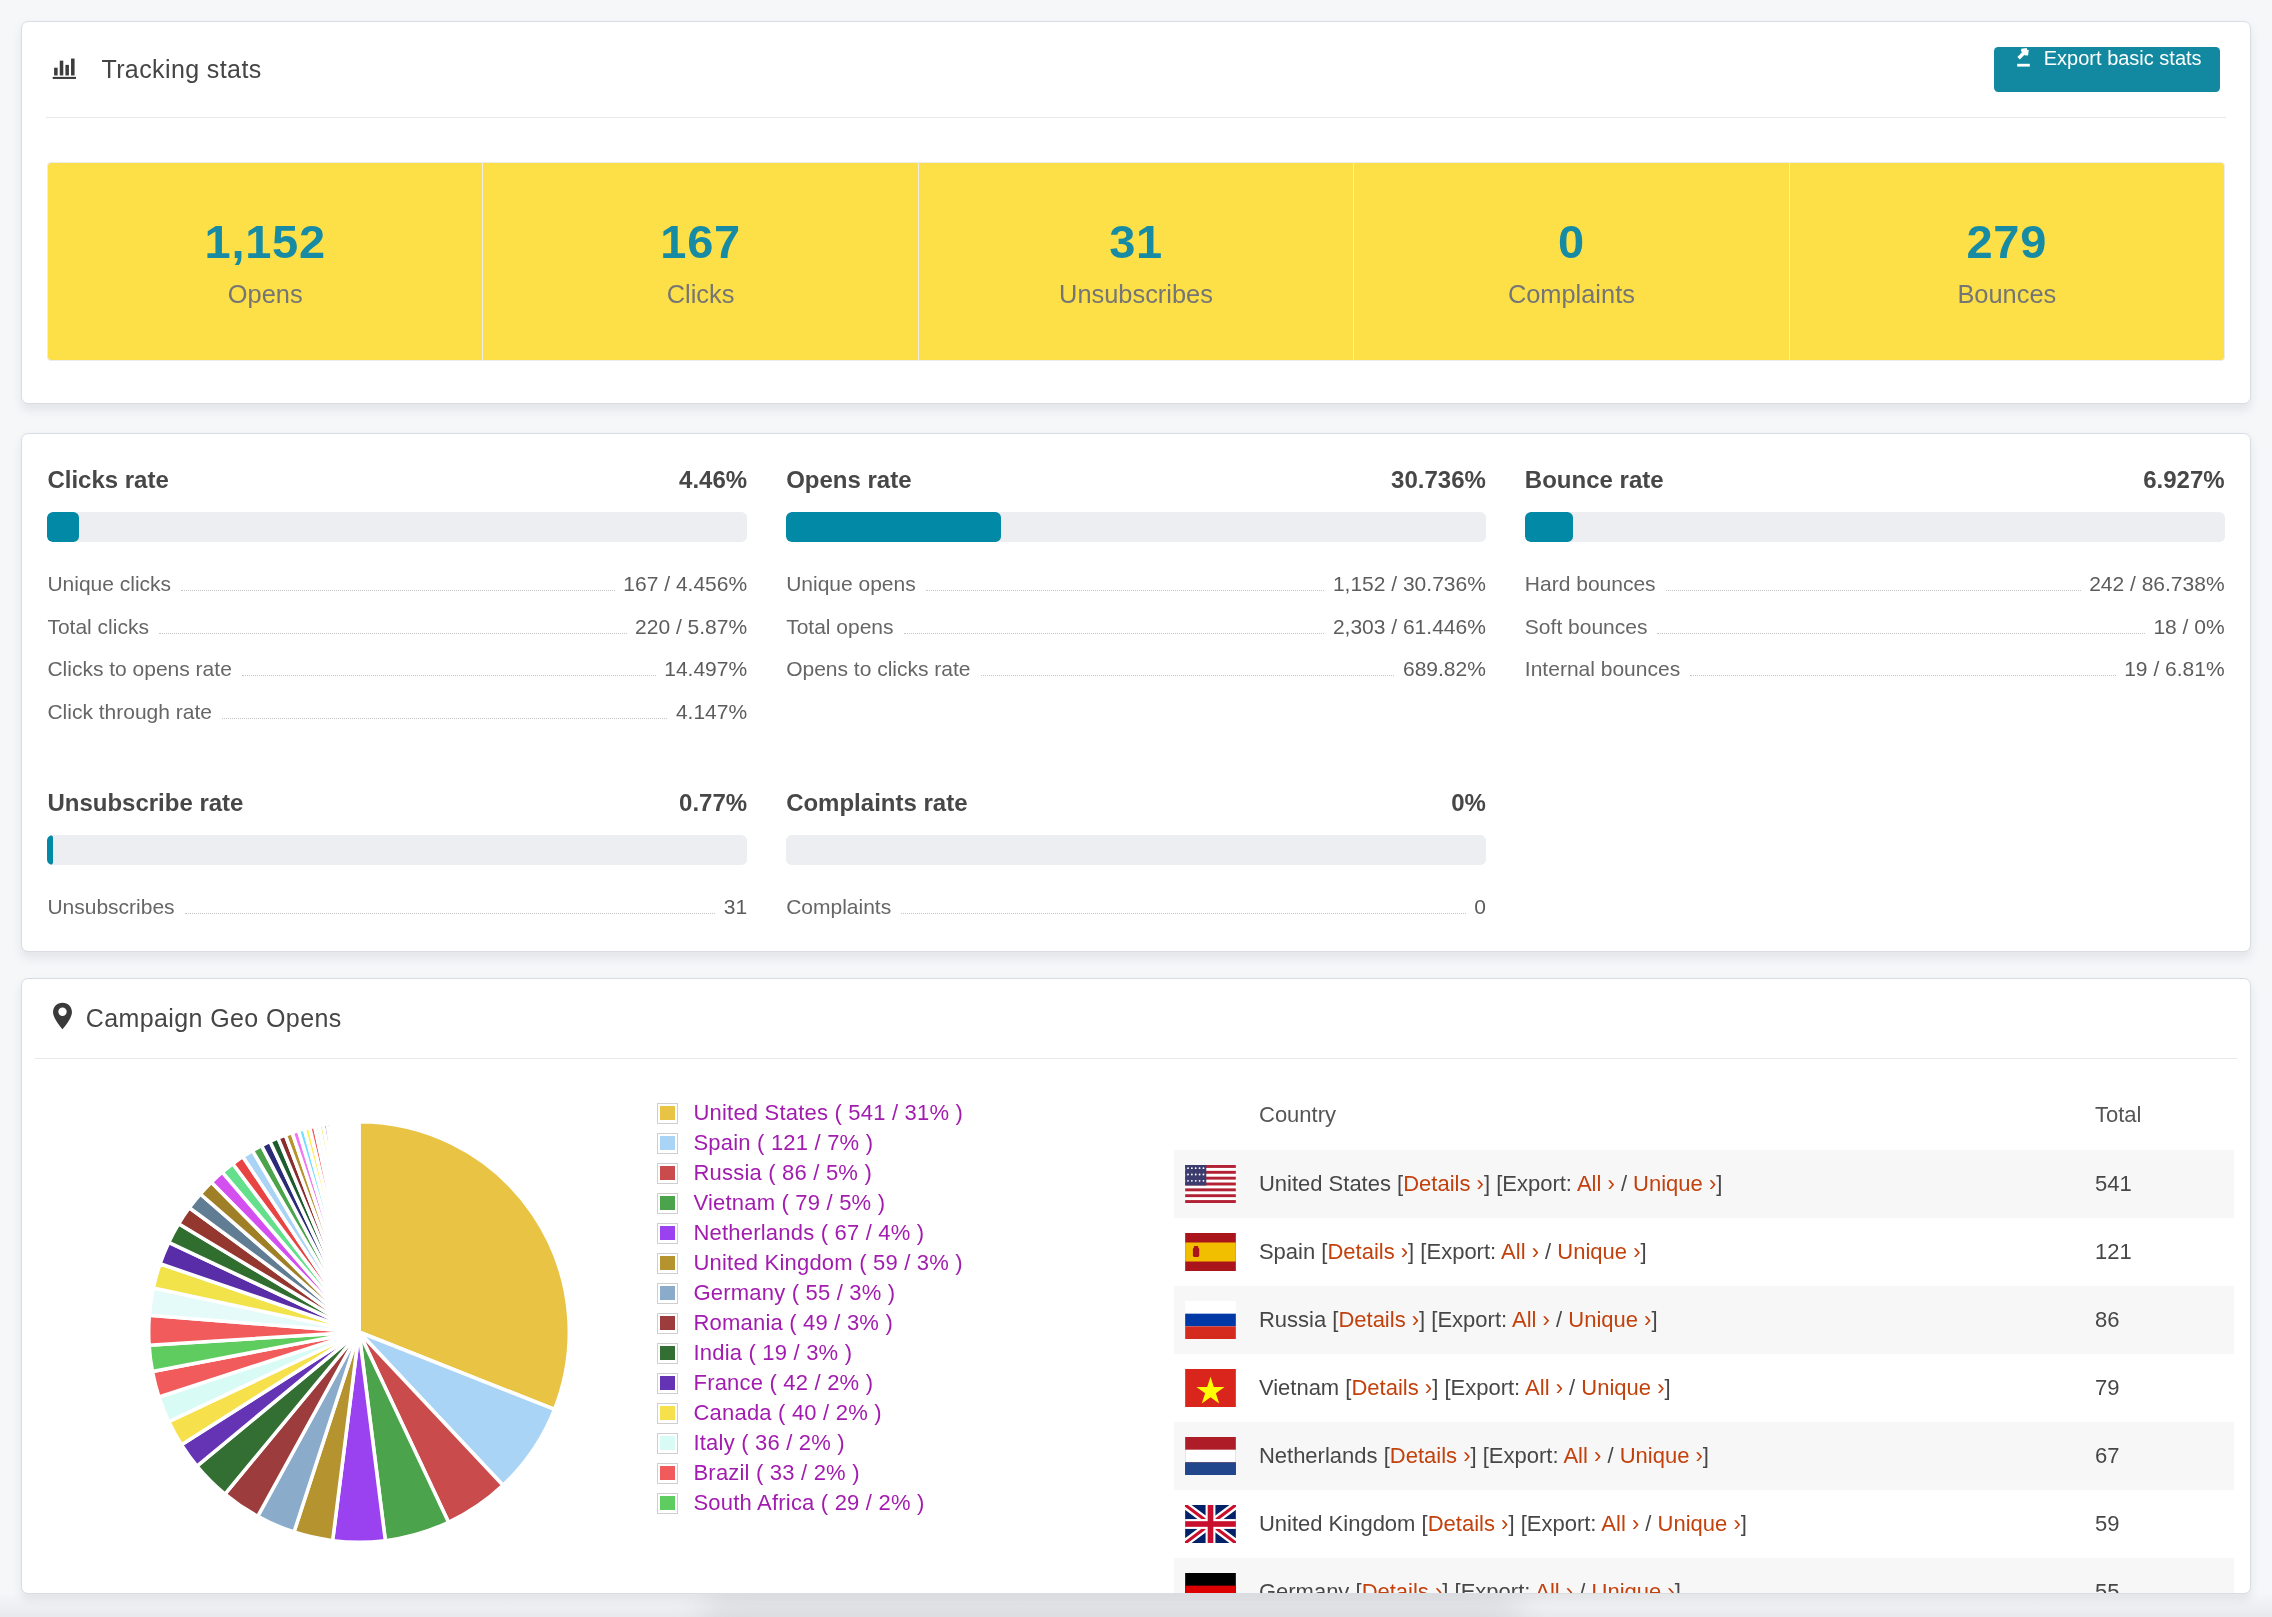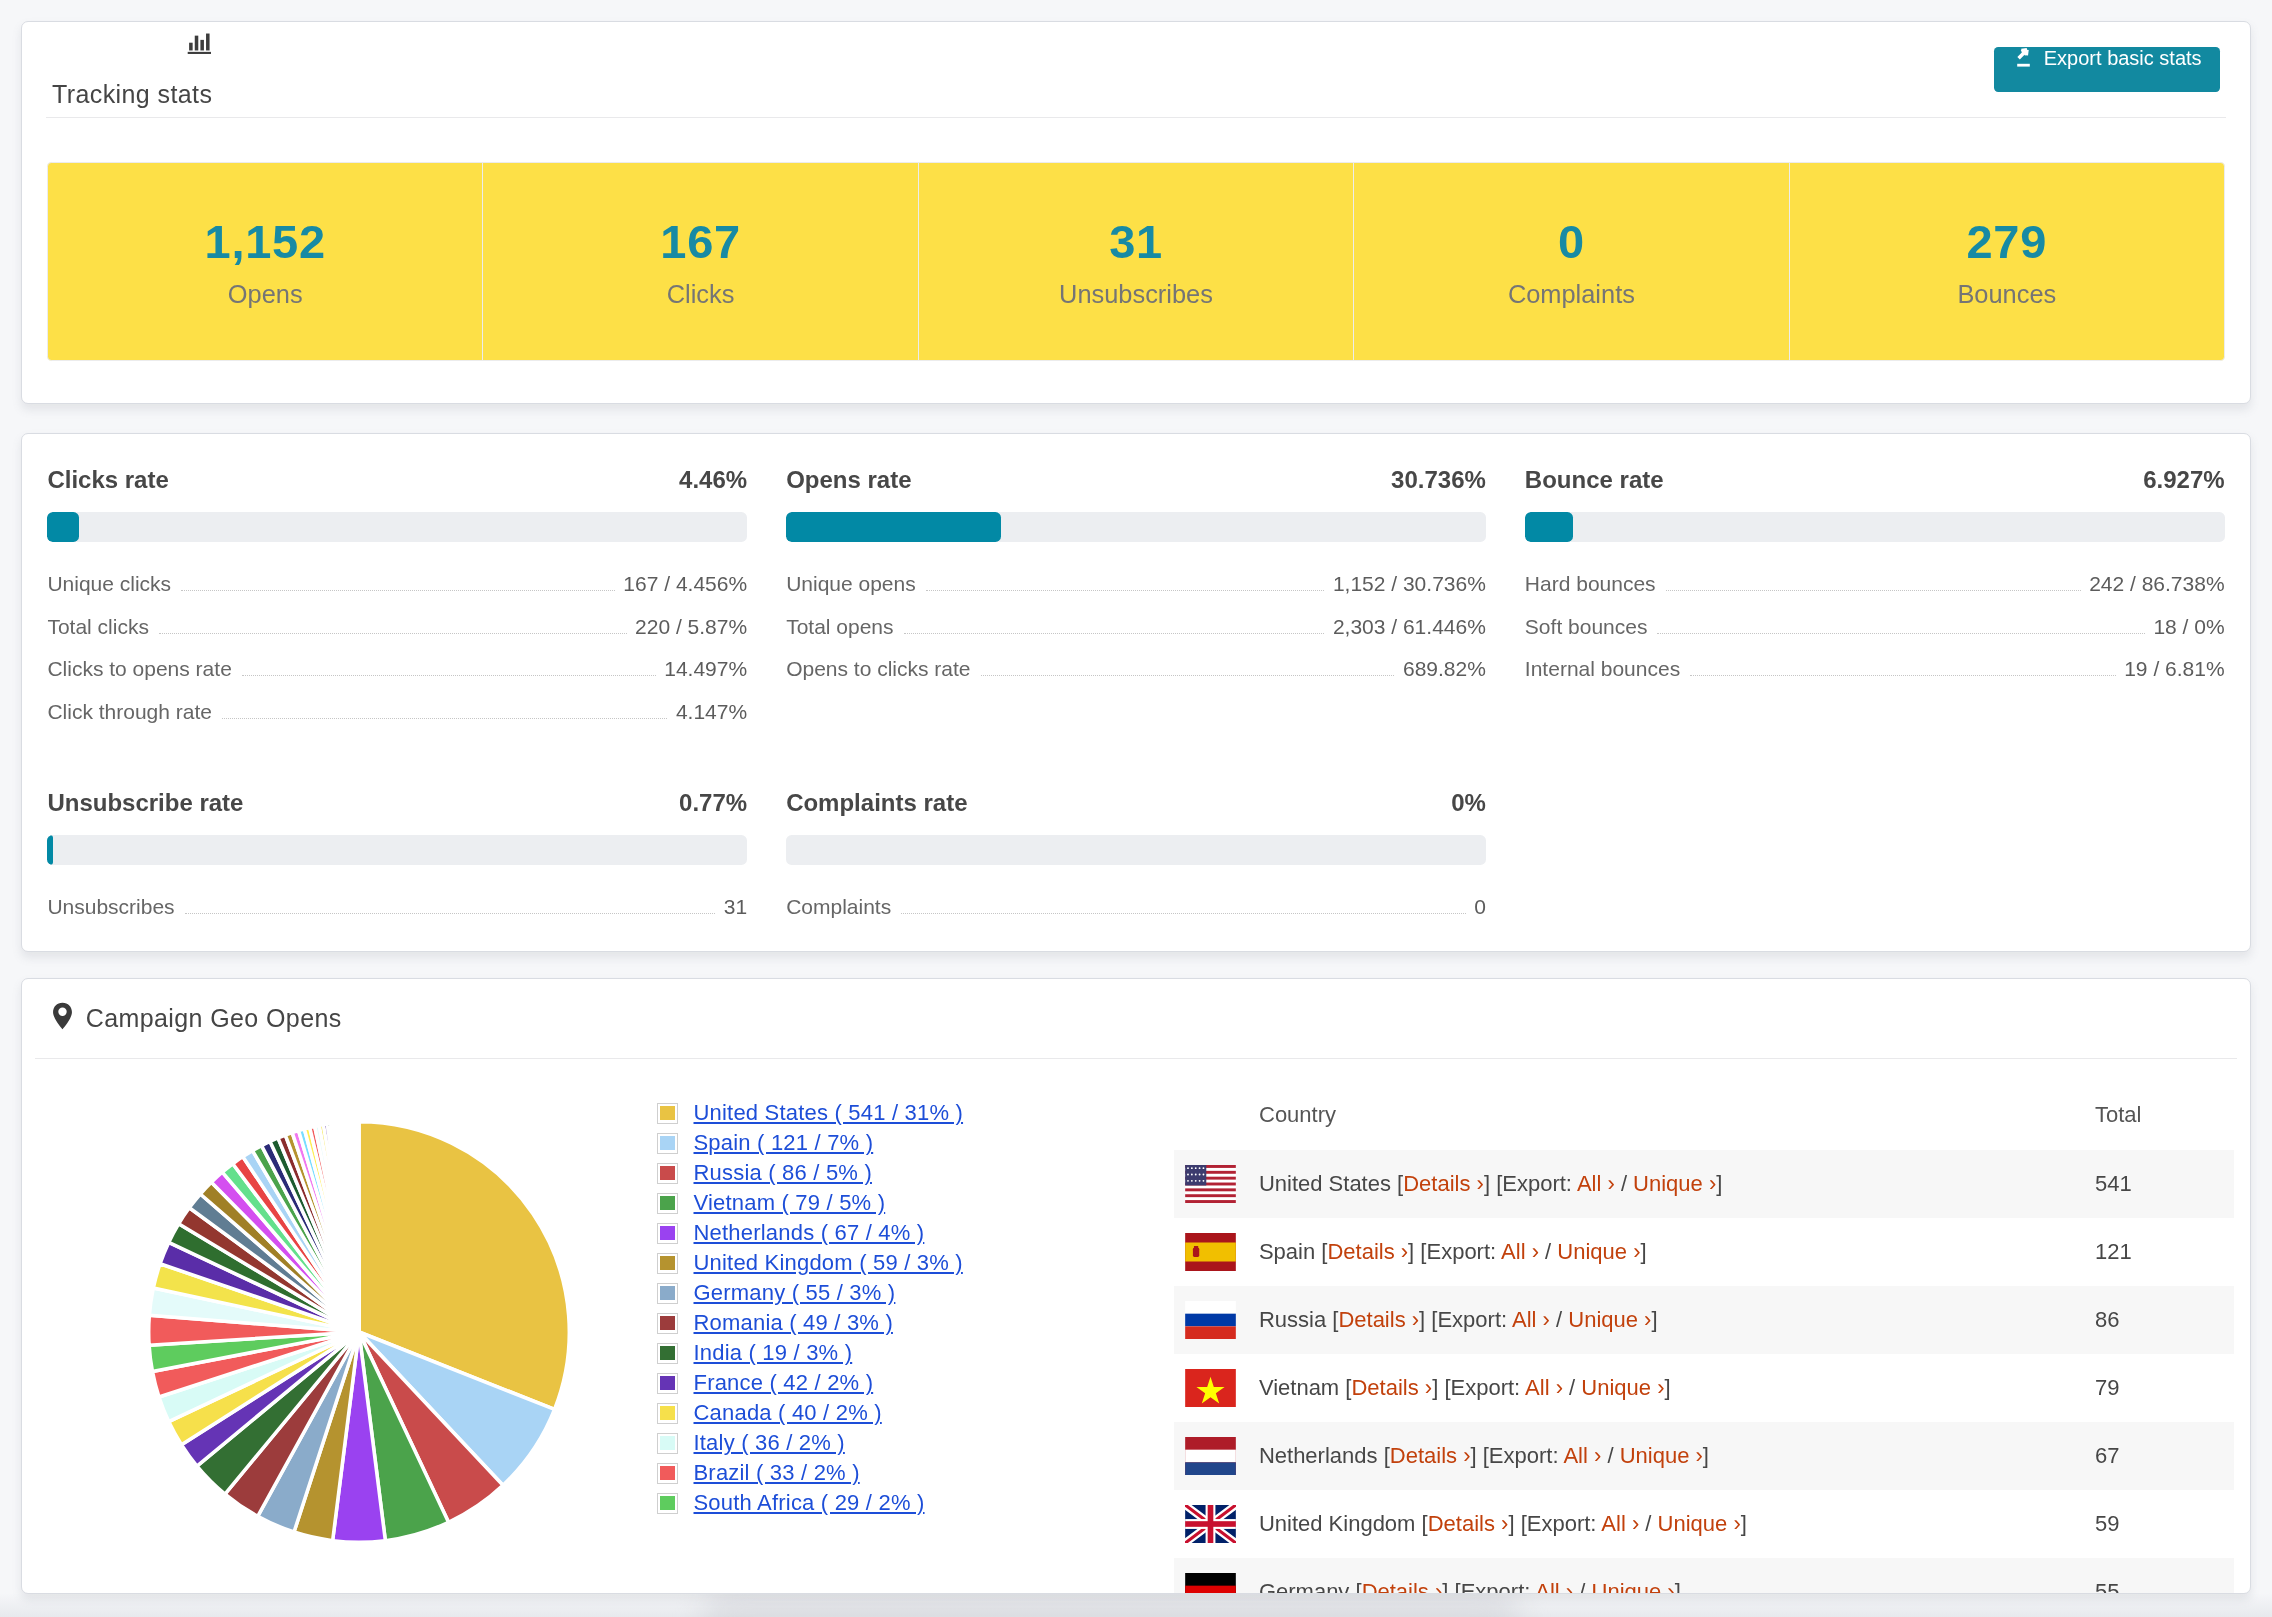--- a/index.html
+++ b/index.html
@@ -21,21 +21,21 @@
   }
   #card-tracking { top:21px;  height:383px; }
   #card-rates    { top:433px; height:519px; }
   #card-geo      { top:978px; height:616px; overflow:hidden; }
 
   
   .card-header {
     display:flex; align-items:center; justify-content:space-between;
     height:95px; padding:0 30px;
   }
-  .card-title { display:flex; align-items:flex-end; gap:24px; font-size:25px; color:#454545; font-weight:500; letter-spacing:0.4px;flex-direction:column; }
+  .card-title { display:flex; align-items:flex-start; gap:24px; font-size:25px; color:#454545; font-weight:500; letter-spacing:0.4px; }
   .card-title svg { display:block; }
   .hdivider { border-top:0.7px solid #e9e9eb; margin:0 24px; }
 
   .btn-teal {
     display:flex; align-items:flex-start; gap:10px;
     background:#1289a0; color:#fff; border:none; cursor:pointer;
     font-size:20px; font-family:inherit;
     padding:0 18.4px; height:45px; border-radius:4.2px;
   }
 
@@ -79,21 +79,21 @@
   #card-geo .hdivider { margin:0 12.7px; }
 
   .pie-wrap { position:absolute; left:90px; top:106px; width:494px; height:494px; }
 
   .legend { position:absolute; left:635px; top:119px; }
   .legend-item { display:flex; align-items:center; gap:15.5px; height:30px; }
   .legend-swatch {
     width:21px; height:21px; background:#fff; border:1.4px solid #cfcfcf; padding:2.1px;
   }
   .legend-swatch i { display:block; width:100%; height:100%; }
-  .legend-label { font-size:22px; color:#1d4ed8; letter-spacing:0.2px;text-decoration:underline; }
+  .legend-label { font-size:22px; color:#a21caf; letter-spacing:0.2px; }
 
   .geo-table { position:absolute; left:1152px; top:100px; width:1060px; }
   .gt-header { display:flex; height:71px; align-items:center; font-size:22px; color:#555; }
   .gt-col-country { padding-left:85px; flex:1; }
   .gt-col-total { width:139px; }
   .gt-row { display:flex; align-items:center; height:68px; font-size:22px; color:#474747; }
   .gt-row.striped { background:#f7f7f7; }
   .gt-flag { width:51px; height:38px; margin-left:11.3px; flex:0 0 51px; overflow:hidden; }
   .gt-flag svg { display:block; }
   .gt-country { flex:1; padding-left:22.6px; white-space:nowrap; }

